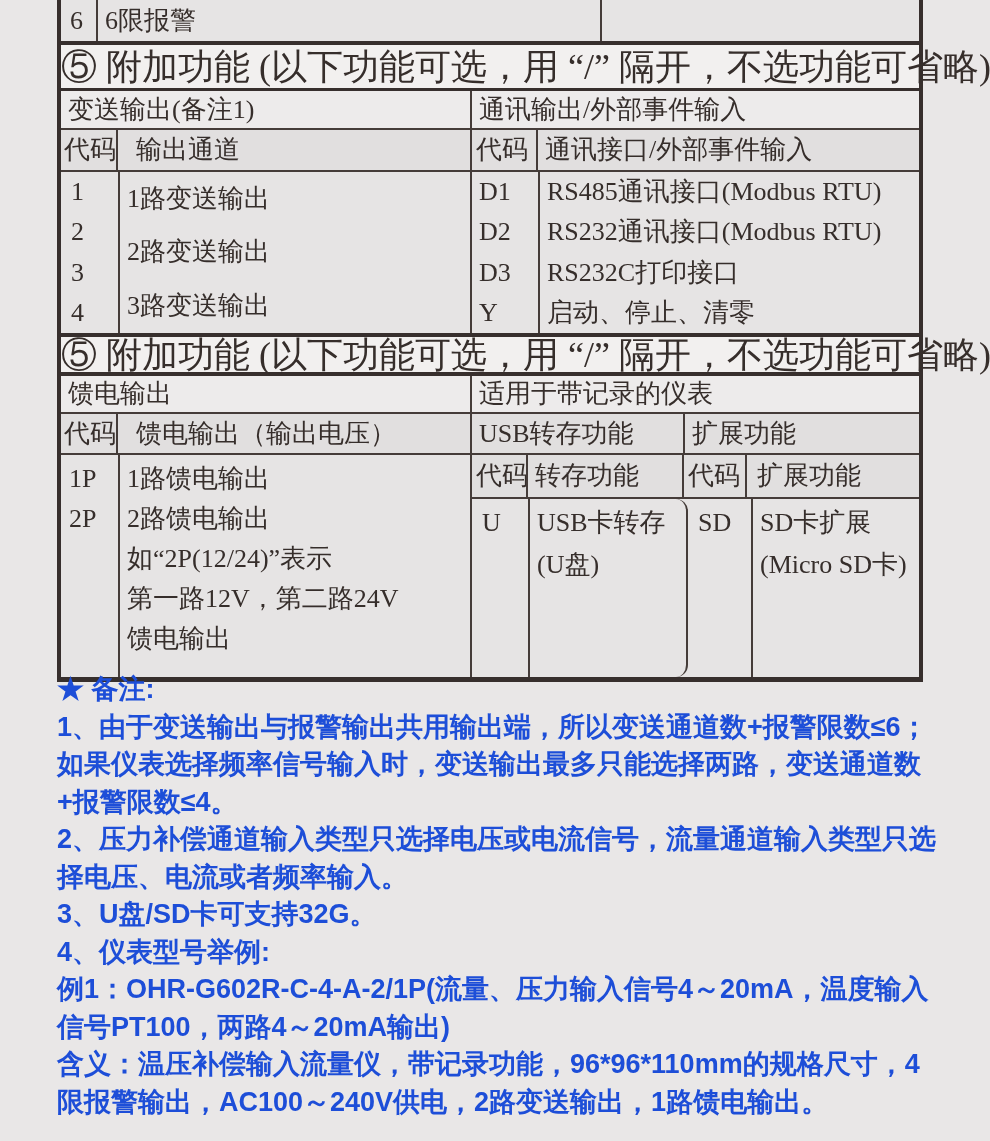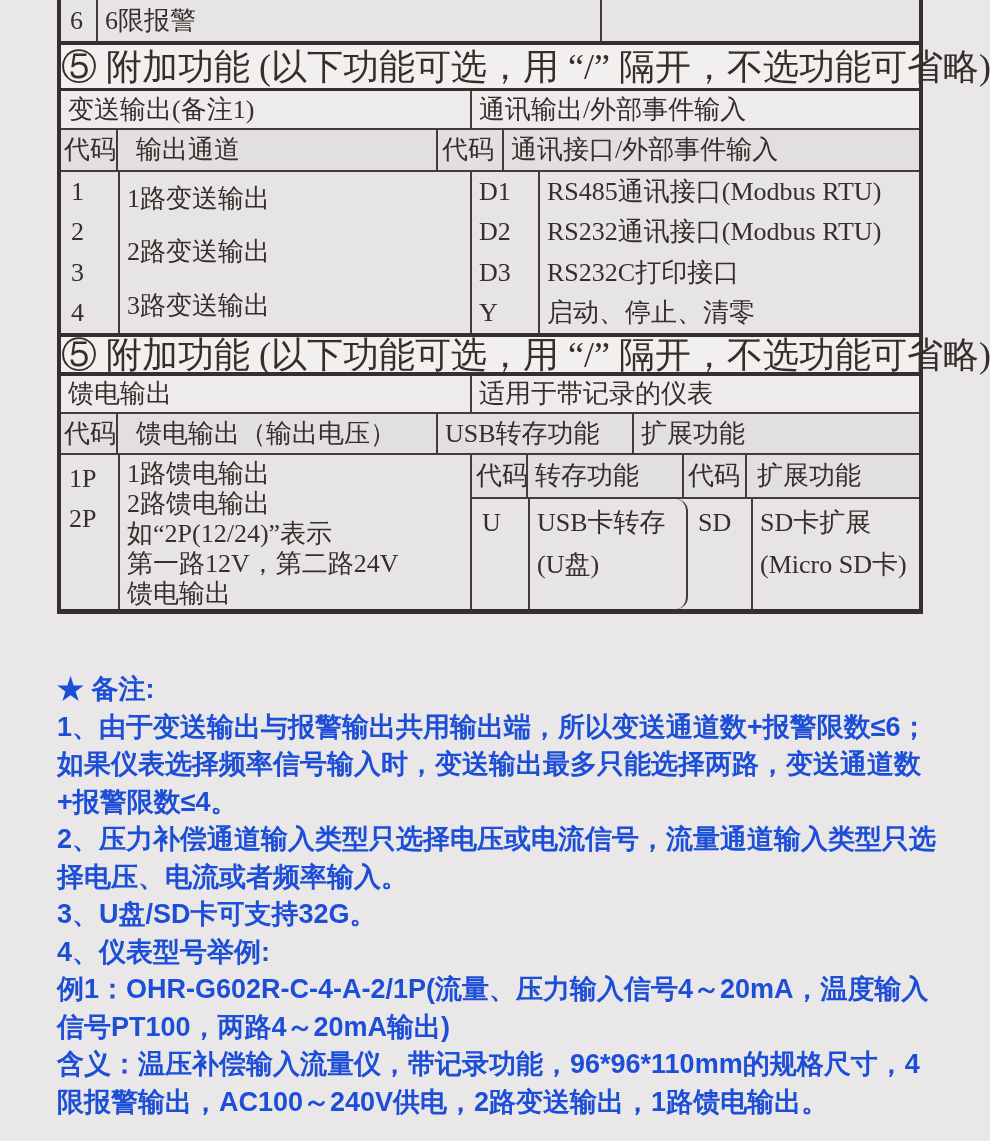--- a/index.html
+++ b/index.html
@@ -37,39 +37,39 @@
   }
   .band.b2 { height:43px; border-bottom:4px solid #372f2d; }
 
   .rowTitle { height:37px; background:#edebeb; }
   .rowTitle .tL { width:411px; }
   .rowTitle .tR { flex:1; }
   .rowE { height:36px; }
 
   .rowHead { height:42px; background:#e1dfdf; }
   .hc1 { width:57px; padding-left:3px; }
-  .hc2 { width:320px;padding-left:18px; }
+  .hc2 { width:354px;padding-left:18px; }
   .hc3 { width:66px; padding-left:4px; }
   .hc4 { flex:1; }
 
   .rowD { height:163px; }
   .half { width:411px; display:flex; border-right:2px solid #453c39; }
   .halfR { flex:1; display:flex; }
   .colc { width:57px; border-right:2px solid #453c39; display:flex; flex-direction:column; justify-content:space-around; }
   .colcR { width:66px; border-right:2px solid #453c39; display:flex; flex-direction:column; justify-content:space-around; }
   .cold { flex:1; display:flex; flex-direction:column; justify-content:space-around; }
   .ln { height:40px; display:flex; align-items:center; padding-left:7px; white-space:nowrap; }
   .colc .ln { padding-left:10px; }
   .colcR .ln { }
 
   .rowF { height:41px; background:#e1dfdf; }
-  .fUSB { width:196px; }
+  .fUSB { width:213px; }
   .fEXT { flex:1; }
 
-  .rowG { height:156px; border-top:2px solid #453c39; }
+  .rowG { height:224px; border-top:2px solid #453c39; }
   .gLeft { width:411px; display:flex; border-right:2px solid #453c39; }
   .gRight { flex:1; display:flex; flex-direction:column; }
   .gCode { width:57px; border-right:2px solid #453c39; display:flex; flex-direction:column; padding-top:4px; }
   .gDesc { flex:1; display:flex; flex-direction:column; padding-top:4px; }
   .gCode .ln { padding-left:8px; }
   .gSub { height:42px; display:flex; border-bottom:2px solid #453c39; background:#e1dfdf; }
   .sc1 { width:56px; padding-left:4px; }
   .sc2 { width:156px; }
   .sc3 { width:63px; padding-left:4px; }
   .sc4 { flex:1; padding-left:10px; }

